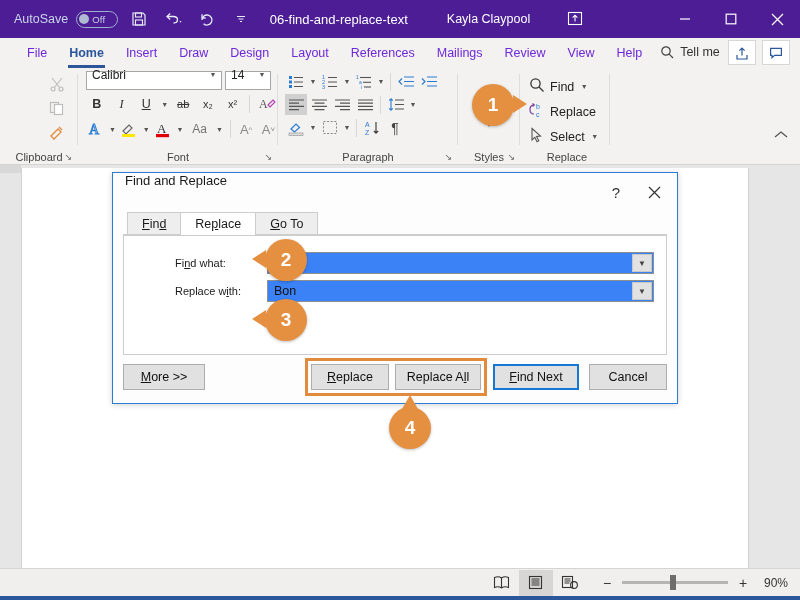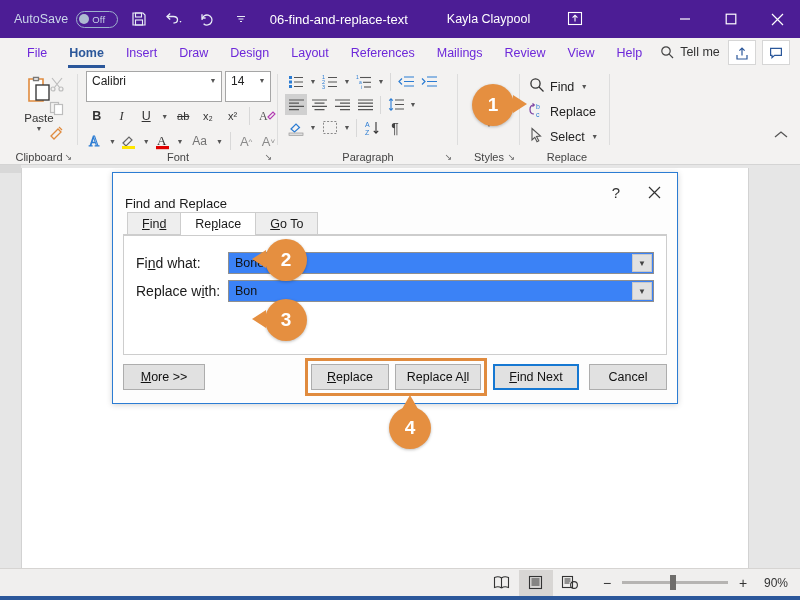--- a/index.html
+++ b/index.html
@@ -109,21 +109,21 @@
   .paste-lbl { font-size: 11.5px; color: #333; }
   .clip-side {
     position: absolute; left: 46px; top: 6px; display: flex; flex-direction: column; gap: 5px;
   }
   .clip-side .ci { width: 22px; height: 19px; display: flex; align-items: center; justify-content: center; }
 
   
   .g-font { width: 200px; padding-left: 8px; }
   .fontrow { display: flex; align-items: center; gap: 3px; margin-bottom: 3px; }
   .fontbox {
-    height: 31px; border: 1px solid #a6a6a6; background: #fff; display: flex; align-items: center;
+    height: 19px; border: 1px solid #a6a6a6; background: #fff; display: flex; align-items: center;
     padding: 0 3px 12px 5px; font-size: 12px; color: #222; justify-content: space-between;
   }
   .fontname { width: 136px; }
   .fontsize { width: 46px; }
   .fbtn {
     width: 23px; height: 22px; display: flex; align-items: center; justify-content: center;
     font-size: 12.5px; color: #333;
   }
   .fbtn.wide { width: 30px; }
   .caretmini { font-size: 7px; color: #555; width: 10px; text-align: center; }
@@ -168,21 +168,21 @@
   }
 
   
   .dialog {
     position: absolute; left: 108px; top: 172px; width: 566px; height: 232px;
     background: #fdfdfd; border: 1px solid #2b7cd3;
     box-shadow: 0 1px 6px rgba(0,0,0,.18);
     z-index: 20;
   }
   .dlg-title {
-    height: 38px; display: flex; align-items: flex-end; padding-left: 12px;
+    height: 38px; display: flex; align-items: flex-start; padding-left: 12px;
     font-size: 13px; color: #1a1a1a; background: #fdfdfd;
   }
   .dlg-tools { position: absolute; right: 4px; top: 0; height: 38px; display: flex; align-items: center; }
   .dlg-tool { width: 38px; height: 30px; display: flex; align-items: center; justify-content: center; color: #333; }
   .dlg-help { font-size: 15px; }
   .dlg-close { font-size: 15px; }
 
   .dlg-tabs { display: flex; padding-left: 14px; height: 24px; align-items: flex-end; position: relative; }
   .dtab {
     font-size: 12.5px; color: #1a1a1a; padding: 4px 14px 4px; border: 1px solid #cdcdcd;
@@ -190,21 +190,21 @@
   }
   .dtab.active { background: #ffffff; z-index: 2; }
   .dlg-tabline { position: absolute; left: 10px; right: 10px; bottom: 0; height: 1px; background: #cdcdcd; }
 
   .dlg-body {
     position: absolute; left: 10px; right: 10px; top: 62px; bottom: 48px;
     background: #ffffff; border: 1px solid #cdcdcd;
     padding: 16px 12px 0 12px;
   }
   .frow { display: flex; align-items: center; height: 22px; margin-bottom: 6px; }
-  .flabel { width: 92px; font-size: 14px; color: #1a1a1a; }
+  .flabel { width: 92px; font-size: 11px; color: #1a1a1a; margin-left: 39px; }
   .combo {
     flex: 1; height: 22px; border: 1px solid #8f8f8f; background: #3b82f6;
     display: flex; align-items: center; position: relative;
   }
   .combo .cval { padding-left: 6px; font-size: 12.5px; color: #111; }
   .combo .carrow {
     position: absolute; right: 1px; top: 1px; width: 20px; height: 18px;
     background: #e1e1e1; border: 1px solid #c8c8c8;
     display: flex; align-items: center; justify-content: center; color: #444; font-size: 8px;
   }
@@ -361,31 +361,20 @@
         <svg width="14" height="14" viewBox="0 0 14 14">
             <path d="M1.6 2.4h10.8v7H5.6l-2.6 2.3V9.4H1.6z" fill="none" stroke="#2b579a" stroke-width="1.2"></path>
           </svg>
       </div>
     </div>
   </div>
 
   <div class="ribbon">
 
     <div class="rgroup g-clip">
-      <div class="paste-btn">
-        <span>
-          <svg width="34" height="34" viewBox="0 0 34 34">
-            <path d="M7 6h14v22H7z" fill="#fff" stroke="#e08b3e" stroke-width="1.6"></path>
-            <path d="M11.5 4.5h5v3h-5z" fill="#fff" stroke="#777" stroke-width="1.3"></path>
-            <rect x="14" y="12" width="13" height="15" fill="#fff" stroke="#3c3c3c" stroke-width="1.4"></rect>
-          </svg>
-        </span>
-        <span class="paste-lbl">Paste</span>
-        <span style="font-size:7px;color:#555">▼</span>
-      </div>
       <div class="clip-side">
         <div class="ci">
           <svg width="16" height="16" viewBox="0 0 16 16">
               <path d="M3 2l8 10M13 2L5 12" stroke="#bdbdbd" stroke-width="1.2" fill="none"></path>
               <circle cx="4" cy="13" r="2" fill="none" stroke="#bdbdbd" stroke-width="1.2"></circle>
               <circle cx="12" cy="13" r="2" fill="none" stroke="#bdbdbd" stroke-width="1.2"></circle>
             </svg>
         </div>
         <div class="ci">
           <svg width="16" height="16" viewBox="0 0 16 16">

